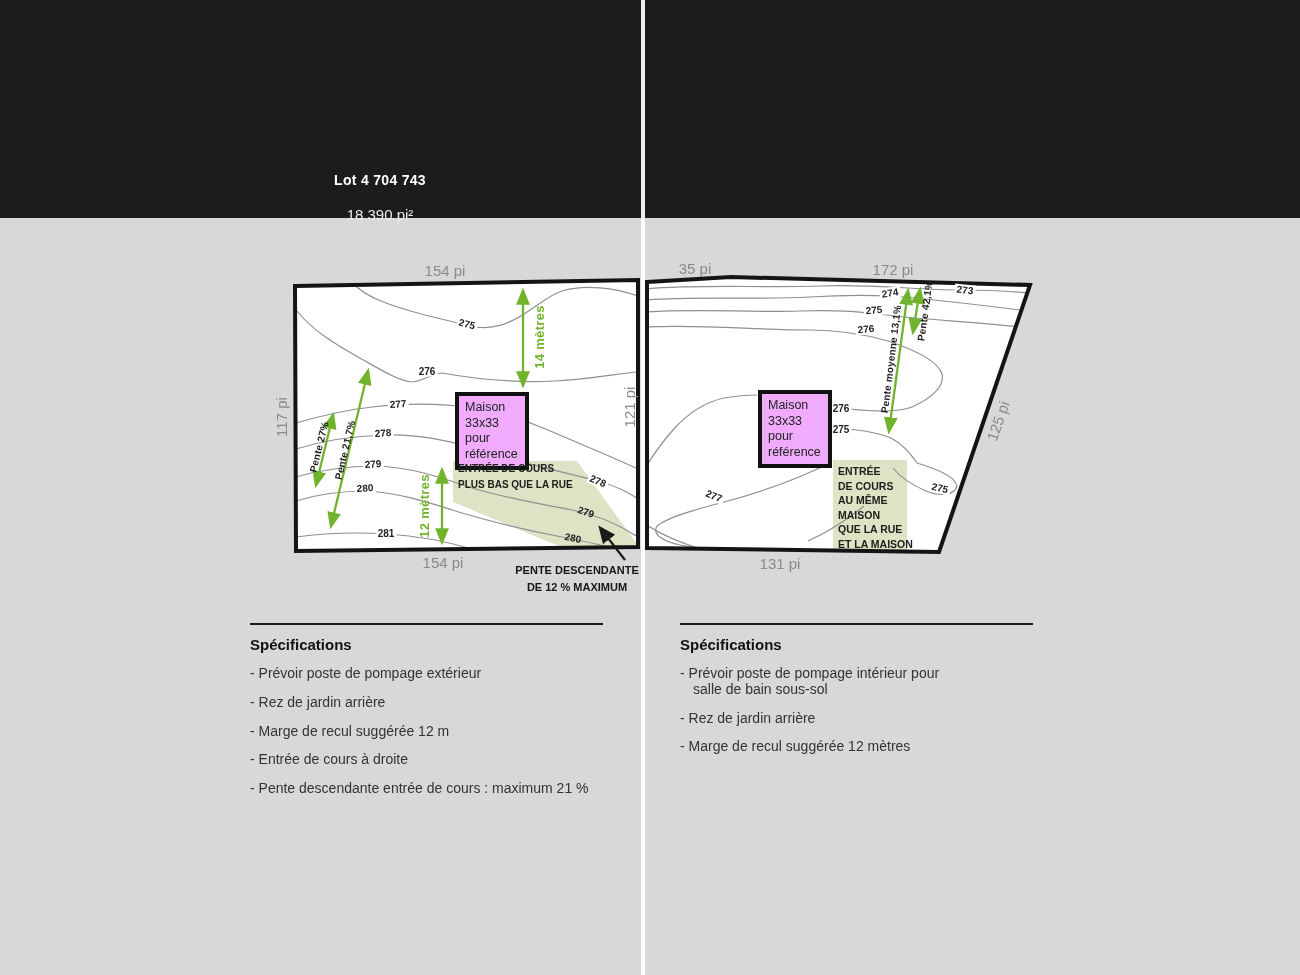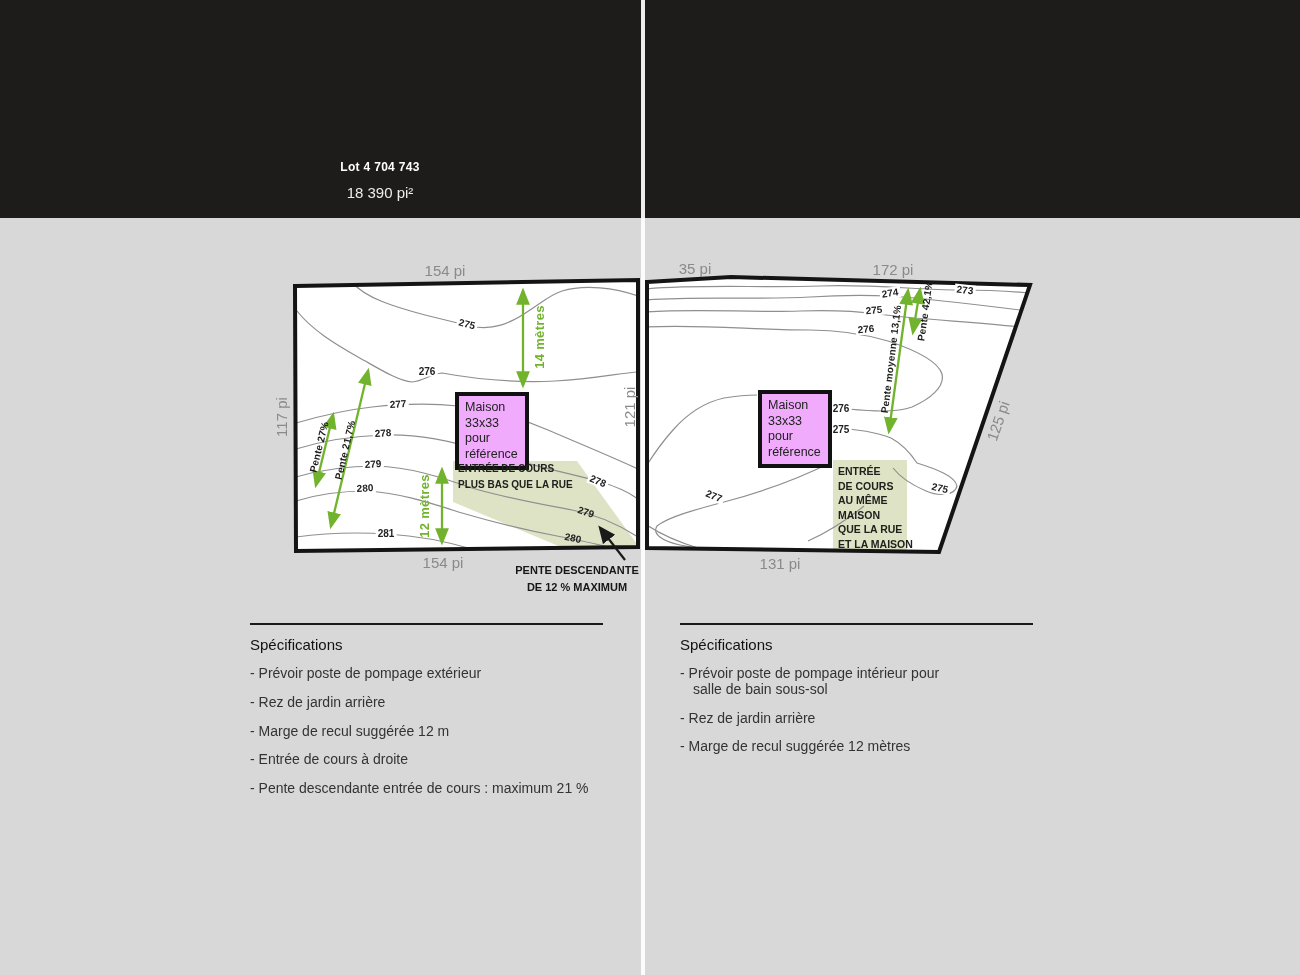--- a/index.html
+++ b/index.html
@@ -8,22 +8,22 @@
     background:#d8d8d8;
     font-family:"Liberation Sans", sans-serif;
   }
   #stage{position:absolute;left:0;top:0;width:1300px;height:975px;}
   
   #band{position:absolute;left:0;top:0;width:1300px;height:218px;background:#1e1c1b;}
   
   #divider{position:absolute;left:641px;top:0;width:4px;height:975px;background:rgba(255,255,255,.92);}
   
   .hdr{position:absolute;width:300px;text-align:center;color:#ffffff;}
-  .hdr-lot{font-size:12px;font-weight:bold;letter-spacing:.3px;}
-  .hdr-area{font-size:15px;color:#ececec;margin-top:10px;font-weight:400;}
+  .hdr-lot{font-size:14px;font-weight:bold;letter-spacing:.3px;margin-top:12px;}
+  .hdr-area{font-size:15px;color:#ececec;margin-top:18px;font-weight:400;}
   
   #plan{position:absolute;left:0;top:0;}
   .ct{fill:none;stroke:#8f8f8f;stroke-width:1.2px;}
   
   .lab{position:absolute;white-space:nowrap;transform:translate(-50%,-50%) rotate(var(--r,0deg));}
   .dim{font-size:15px;color:#8a8a8a;}
   .clab{font-size:10px;font-weight:bold;color:#222;background:#ffffff;padding:0 2px;line-height:11px;}
   .clab.nobg{background:transparent;}
   .mlab{font-size:13px;font-weight:bold;color:#72b32e;letter-spacing:.3px;}
   .plab{font-size:10px;font-weight:bold;color:#1c1c1a;letter-spacing:.2px;}
@@ -33,21 +33,21 @@
   
   .entry{position:absolute;font-weight:bold;color:#20201d;}
   #entry-left{left:458px;top:461px;font-size:10px;line-height:16px;}
   #entry-right{left:838px;top:464px;font-size:10.5px;line-height:14.5px;}
   
   #slope-note{position:absolute;left:488px;top:562px;width:178px;text-align:center;
               font-weight:bold;font-size:11px;line-height:17px;color:#161616;}
   
   .specs{position:absolute;width:360px;color:#333;}
   .specs .hr{height:2px;background:#1a1a1a;margin-bottom:11px;}
-  .specs-title{font-size:15px;font-weight:normal;color:#111;margin-bottom:13px;}
+  .specs-title{font-size:15px;font-weight:bold;color:#111;margin-bottom:13px;}
   .spec-item{font-size:14px;line-height:15.8px;padding-left:13px;text-indent:-13px;margin-top:13px;}
   #specs-right .spec-item{width:265px;}
 </style>
 </head>
 <body>
 
 <div id="stage">
 
   <div id="band"></div>
 

